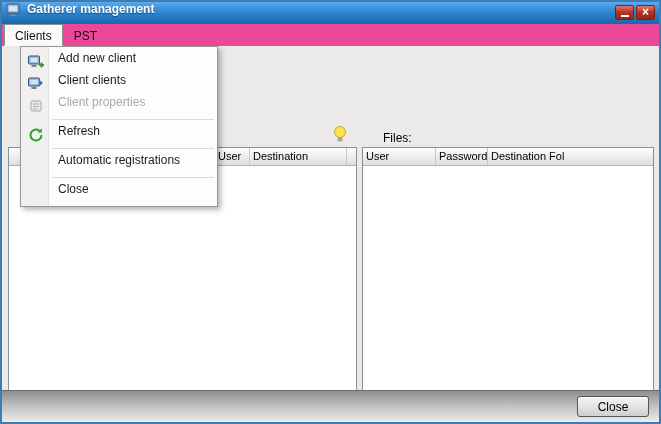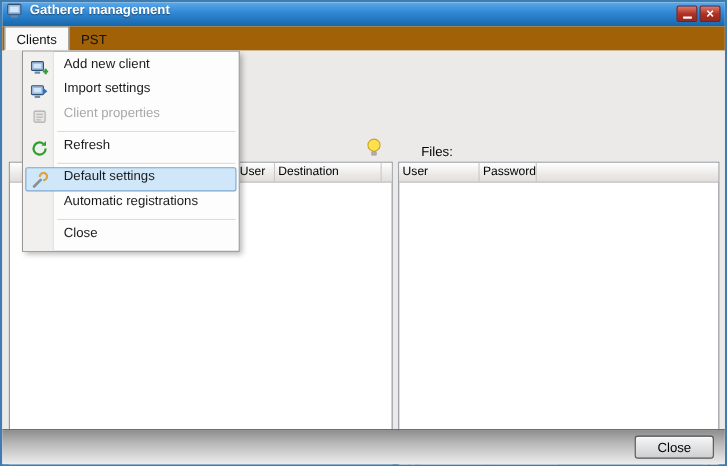--- a/index.html
+++ b/index.html
@@ -28,21 +28,21 @@
     background:linear-gradient(#e2776a,#b03226 50%,#9c2417);
     display:flex;align-items:center;justify-content:center;color:#fff;
     cursor:default;
   }
   .glyph-min{width:8px;height:2px;background:#fff;margin-top:7px;}
   .glyph-close{font-size:12px;font-weight:bold;line-height:13px;}
 
   
   .menubar{
     position:absolute;left:0;top:22px;right:0;height:22px;
-    background:#a16207;display:flex;align-items:stretch;padding-left:2px;text-align:right;
+    background:#ec4899;display:flex;align-items:stretch;padding-left:2px;text-align:right;
   }
   .menubar-item{
     font-size:12px;color:#111;padding:4px 10px 3px 10px;border:1px solid transparent;
   }
   .menubar-item.open{
     background:#fafafa;border:1px solid #8f8f8f;border-bottom-color:#fafafa;
   }
 
   
   .client-area{position:absolute;left:0;top:44px;right:0;bottom:32px;background:#eceae9;}
@@ -162,20 +162,21 @@
         <div class="hcell" style="width:97px">Destination</div>
         <div class="hcell fill"></div>
       </div>
       <div style="height:260px;"></div>
     </div>
 
     <div class="panel panel-right">
       <div class="hdr">
         <div class="hcell" style="width:73px">User</div>
         <div class="hcell" style="width:52px">Password</div>
+        <div class="hcell fill">Destination Fol</div>
       </div>
       <div style="height:245px;"></div>
       <div class="hscroll">
         <div class="sb-btn">
           <span class="tri-left"></span>
         </div>
         <div class="sb-track">
           <div class="sb-thumb">
             <span class="grip"></span>
           </div>
@@ -197,21 +198,21 @@
       </svg>
       <span class="mi-label">Add new client</span>
     </div>
     <div class="menu-item">
       <svg class="mi-icon" viewBox="0 0 16 16">
         <rect x="0.5" y="2" width="11" height="8" rx="1" fill="#9db8d8" stroke="#2f5277"></rect>
         <rect x="2.5" y="4" width="7" height="4" fill="#cfe6fb"></rect>
         <rect x="3.5" y="11" width="5" height="2" fill="#6c86a6"></rect>
         <path d="M15 7l-4 3.5V3.5z" fill="#2f6fbf"></path>
       </svg>
-      <span class="mi-label">Import settings</span>
+      <span class="mi-label">Client clients</span>
     </div>
     <div class="menu-item disabled">
       <svg class="mi-icon" viewBox="0 0 16 16">
         <rect x="3" y="3" width="10" height="10" rx="1" fill="#e6e6e6" stroke="#ababab"></rect>
         <path d="M5 6h6M5 8.5h6M5 11h4" stroke="#b8b8b8"></path>
       </svg>
       <span class="mi-label">Client properties</span>
     </div>
 
     <div class="menu-sep"></div>
@@ -219,27 +220,20 @@
     <div class="menu-item">
       <svg class="mi-icon" viewBox="0 0 16 16">
         <path d="M13.5 8a5.5 5.5 0 1 1-2.1-4.3" fill="none" stroke="#2ca02c" stroke-width="2"></path>
         <path d="M13.8 1.2v4.2H9.6z" fill="#2ca02c"></path>
       </svg>
       <span class="mi-label">Refresh</span>
     </div>
 
     <div class="menu-sep"></div>
 
-    <div class="menu-item hl">
-      <svg class="mi-icon" viewBox="0 0 16 16">
-        <path d="M3 13.5L9 7.5" stroke="#8a8f96" stroke-width="2.5" stroke-linecap="round"></path>
-        <path d="M8.2 4.8a3.3 3.3 0 1 1 3 3" fill="none" stroke="#e0a23c" stroke-width="2"></path>
-      </svg>
-      <span class="mi-label">Default settings</span>
-    </div>
     <div class="menu-item">
       <span class="mi-label">Automatic registrations</span>
     </div>
 
     <div class="menu-sep"></div>
 
     <div class="menu-item">
       <span class="mi-label">Close</span>
     </div>
   </div>

